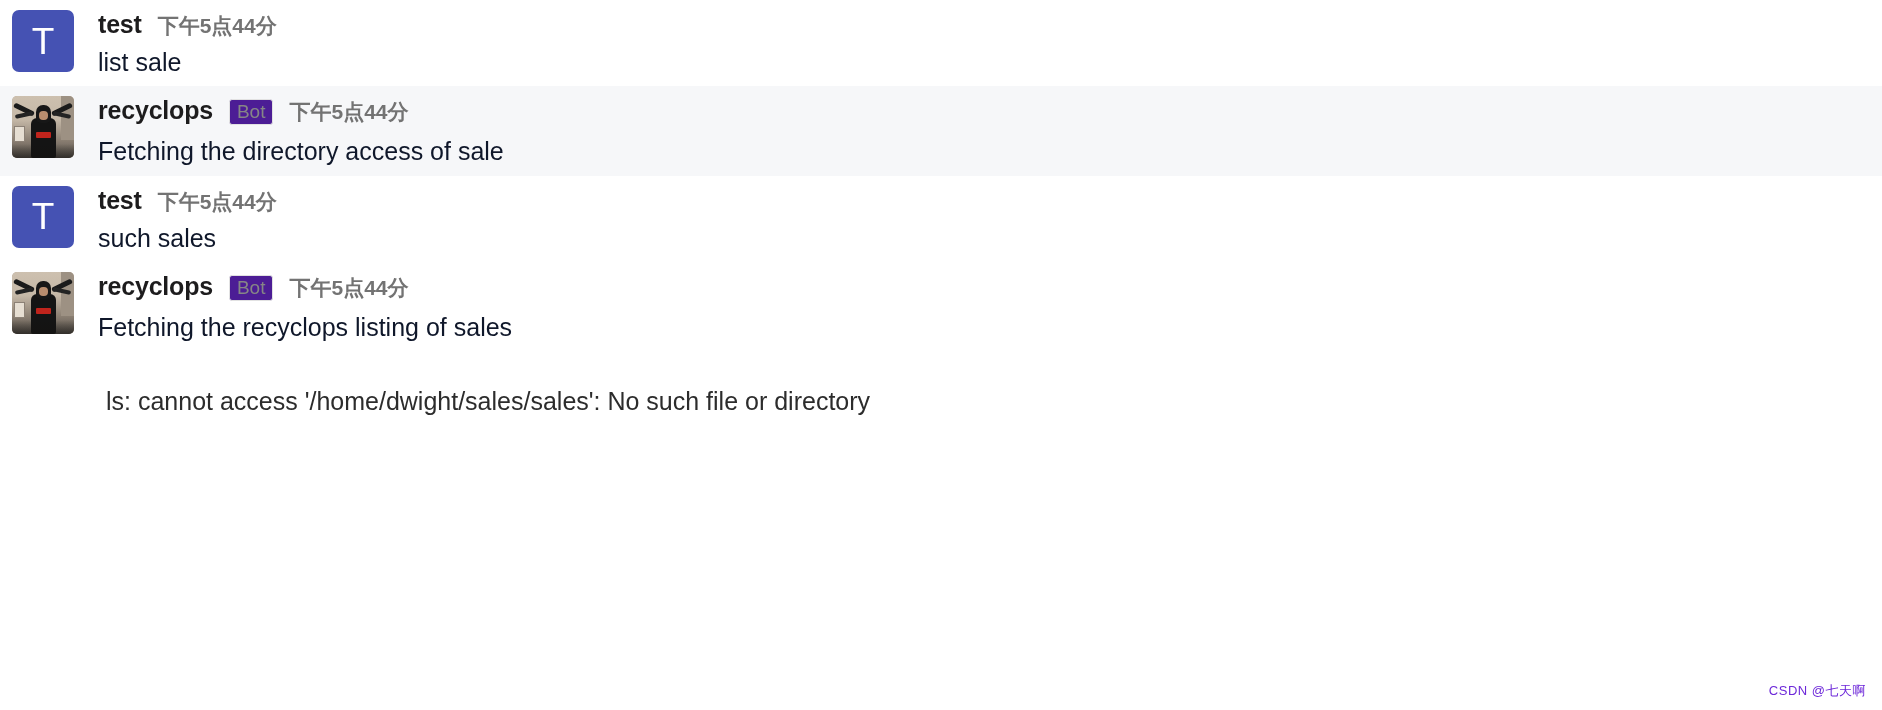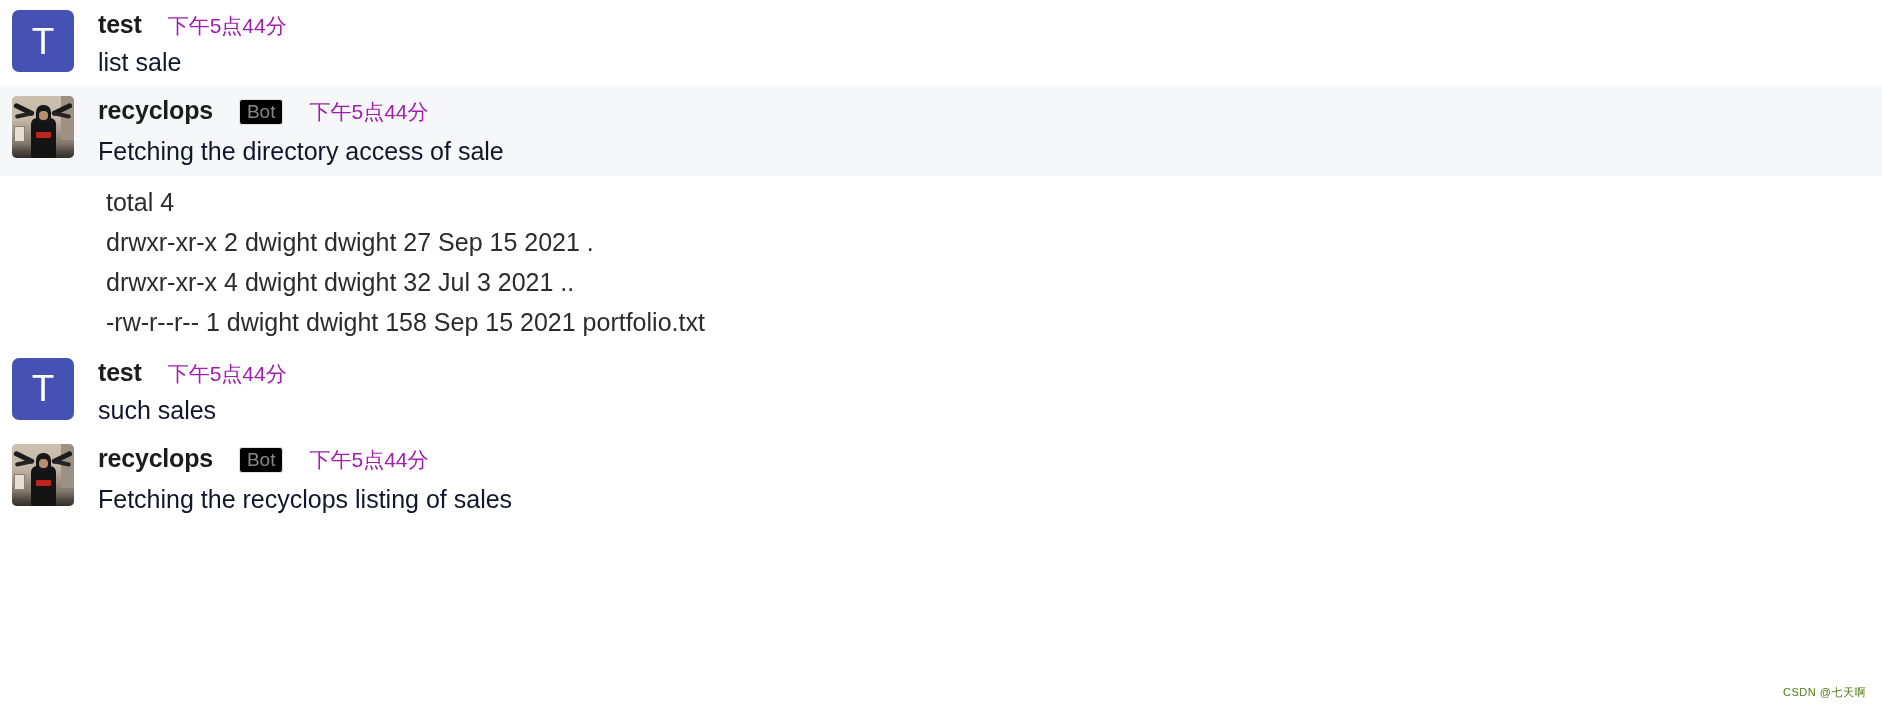--- a/index.html
+++ b/index.html
@@ -107,45 +107,45 @@
     position:absolute; left:0; bottom:0; width:100%; height:14px;
     background:linear-gradient(180deg, rgba(0,0,0,0) 0%, rgba(20,18,16,0.55) 100%);
   }
 
   
   .body { flex: 1 1 auto; min-width: 0; padding-top: 2px; }
 
   .meta {
     display: flex;
     align-items: baseline;
-    gap: 26px;
+    gap: 16px;
     line-height: 1;
     margin-bottom: 10px;
   }
   .author {
     font-size: 25px;
     font-weight: 700;
     color: #1d1c1d;
     letter-spacing: -0.2px;
   }
   .bot-badge {
     font-size: 19px;
     color: #868686;
     border: 1px solid #e2e2e2;
     border-radius: 3px;
     padding: 2px 7px 3px 7px;
-    background: #000000;
+    background: #4c1d95;
     line-height: 1;
     position: relative;
     top: -1px;
   }
   .time {
     font-size: 21px;
-    color: #a21caf;
-    font-weight: 400;
+    color: #737373;
+    font-weight: 700;
   }
   .text {
     font-size: 25px;
     color: #0f172a;
     line-height: 1.25;
     font-weight: 400;
   }
 
   
   .output-block {
@@ -159,22 +159,22 @@
     white-space: pre;
     font-family: "Liberation Sans", "DejaVu Sans", sans-serif;
   }
   .output-block.spaced { padding-top: 30px; }
 
   
   .watermark {
     position: absolute;
     right: 16px;
     bottom: 10px;
-    font-size: 11px;
-    color: #4d7c0f;
+    font-size: 13px;
+    color: #6d28d9;
     letter-spacing: 0.5px;
     user-select: none;
   }
 </style>
 </head>
 <body>
 
 <div id="app">
 
   <div class="msg">
@@ -208,26 +208,20 @@
     <div class="body">
       <div class="meta">
         <span class="author">recyclops</span>
         <span class="bot-badge">Bot</span>
         <span class="time">下午5点44分</span>
       </div>
       <div class="text">Fetching the directory access of sale</div>
     </div>
   </div>
 
-  <div class="output-block">
-    <div class="output-line">total 4</div>
-    <div class="output-line">drwxr-xr-x 2 dwight dwight 27 Sep 15 2021 .</div>
-    <div class="output-line">drwxr-xr-x 4 dwight dwight 32 Jul 3 2021 ..</div>
-    <div class="output-line">-rw-r--r-- 1 dwight dwight 158 Sep 15 2021 portfolio.txt</div>
-  </div>
 
   <div class="msg">
     <div class="avatar avatar-initial">
       <span>T</span>
     </div>
     <div class="body">
       <div class="meta">
         <span class="author">test</span>
         <span class="time">下午5点44分</span>
       </div>
@@ -253,16 +247,19 @@
     <div class="body">
       <div class="meta">
         <span class="author">recyclops</span>
         <span class="bot-badge">Bot</span>
         <span class="time">下午5点44分</span>
       </div>
       <div class="text">Fetching the recyclops listing of sales</div>
     </div>
   </div>
 
+  <div class="output-block spaced">
+    <div class="output-line">ls: cannot access '/home/dwight/sales/sales': No such file or directory</div>
+  </div>
 
   <div class="watermark">CSDN @七天啊</div>
 
 </div>
 
 </body></html>

